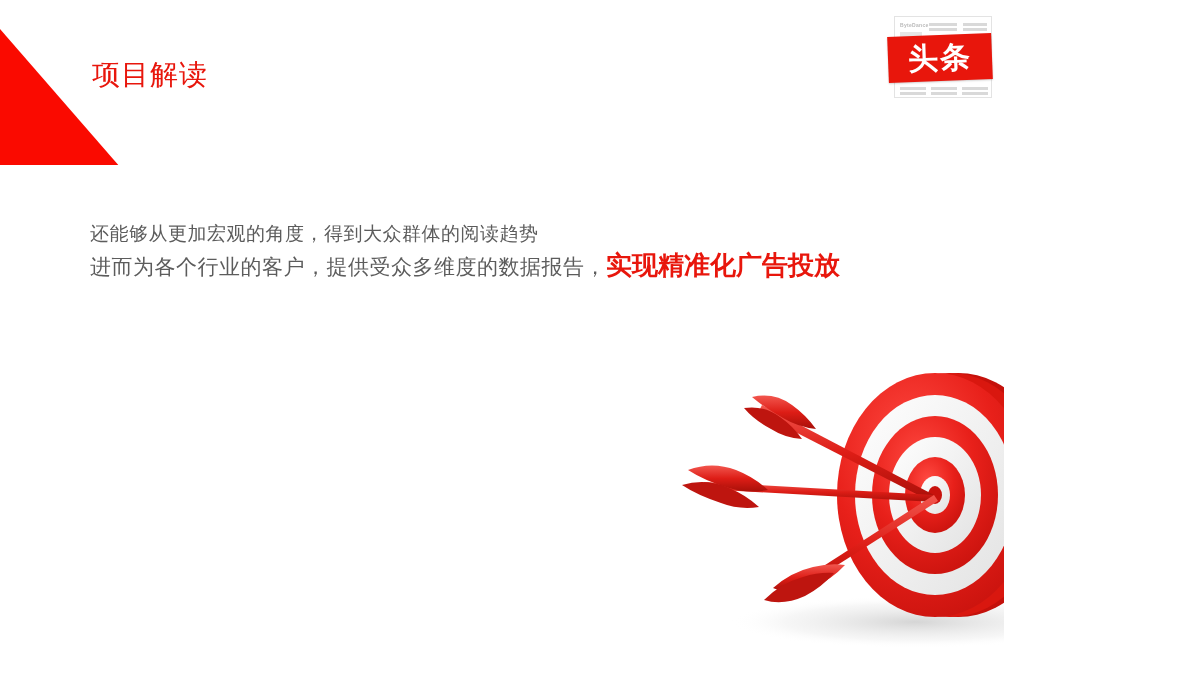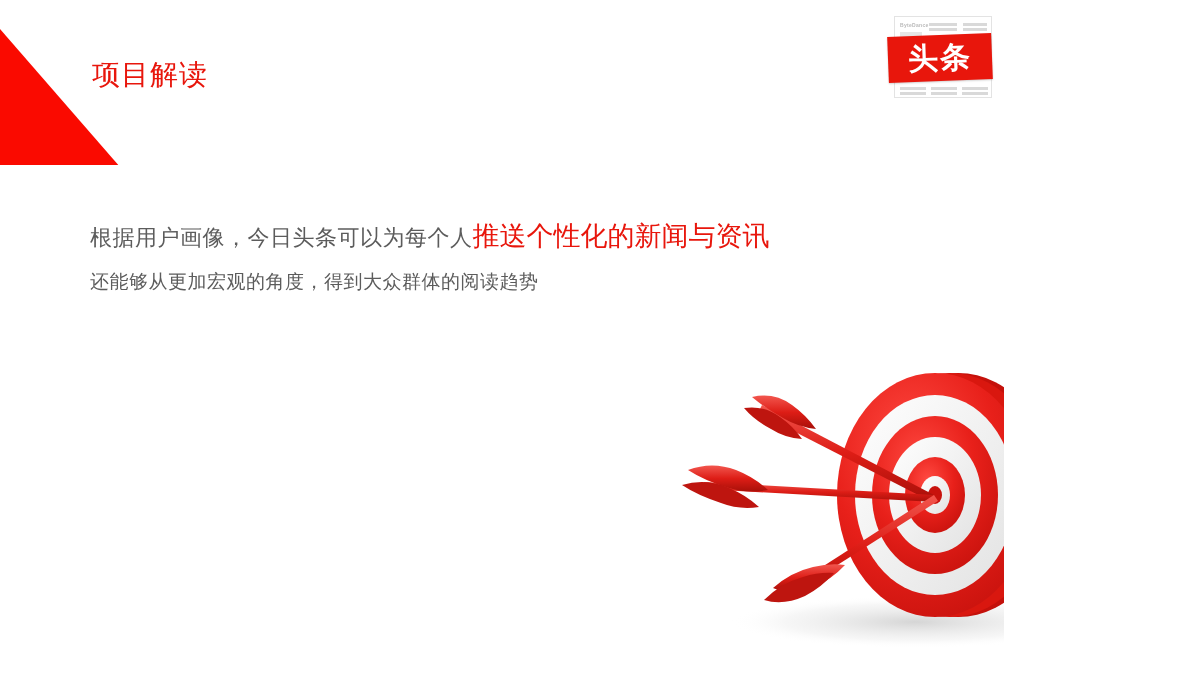--- a/index.html
+++ b/index.html
@@ -170,25 +170,25 @@
       <div class="pl" style="left:5px; top:75px; width:26px;"></div>
       <div class="pl" style="left:36px; top:75px; width:26px;"></div>
       <div class="pl" style="left:67px; top:75px; width:26px;"></div>
     </div>
     <div class="badge">
       <div class="badge-text">头条</div>
     </div>
   </div>
 
   <div class="copy">
-    <div class="copy-line l1">
-      <span>根据用户画像，今日头条可以为每个人</span><span class="hl">推送个性化的新闻与资讯</span>
-    </div>
     <div class="copy-line l2">
       <span>还能够从更加宏观的角度，得到大众群体的阅读趋势</span>
+    </div>
+    <div class="copy-line l3">
+      <span>进而为各个行业的客户，提供受众多维度的数据报告，</span><span class="hl">实现精准化广告投放</span>
     </div>
   </div>
 
   <div class="illustration">
     <svg width="560" height="323" viewBox="0 0 560 323" xmlns="http://www.w3.org/2000/svg">
       <defs>
         <radialGradient id="ringGrad" cx="38%" cy="30%" r="78%">
           <stop offset="0%" stop-color="#FF4A42"></stop>
           <stop offset="55%" stop-color="#E8201A"></stop>
           <stop offset="100%" stop-color="#C8120D"></stop>

